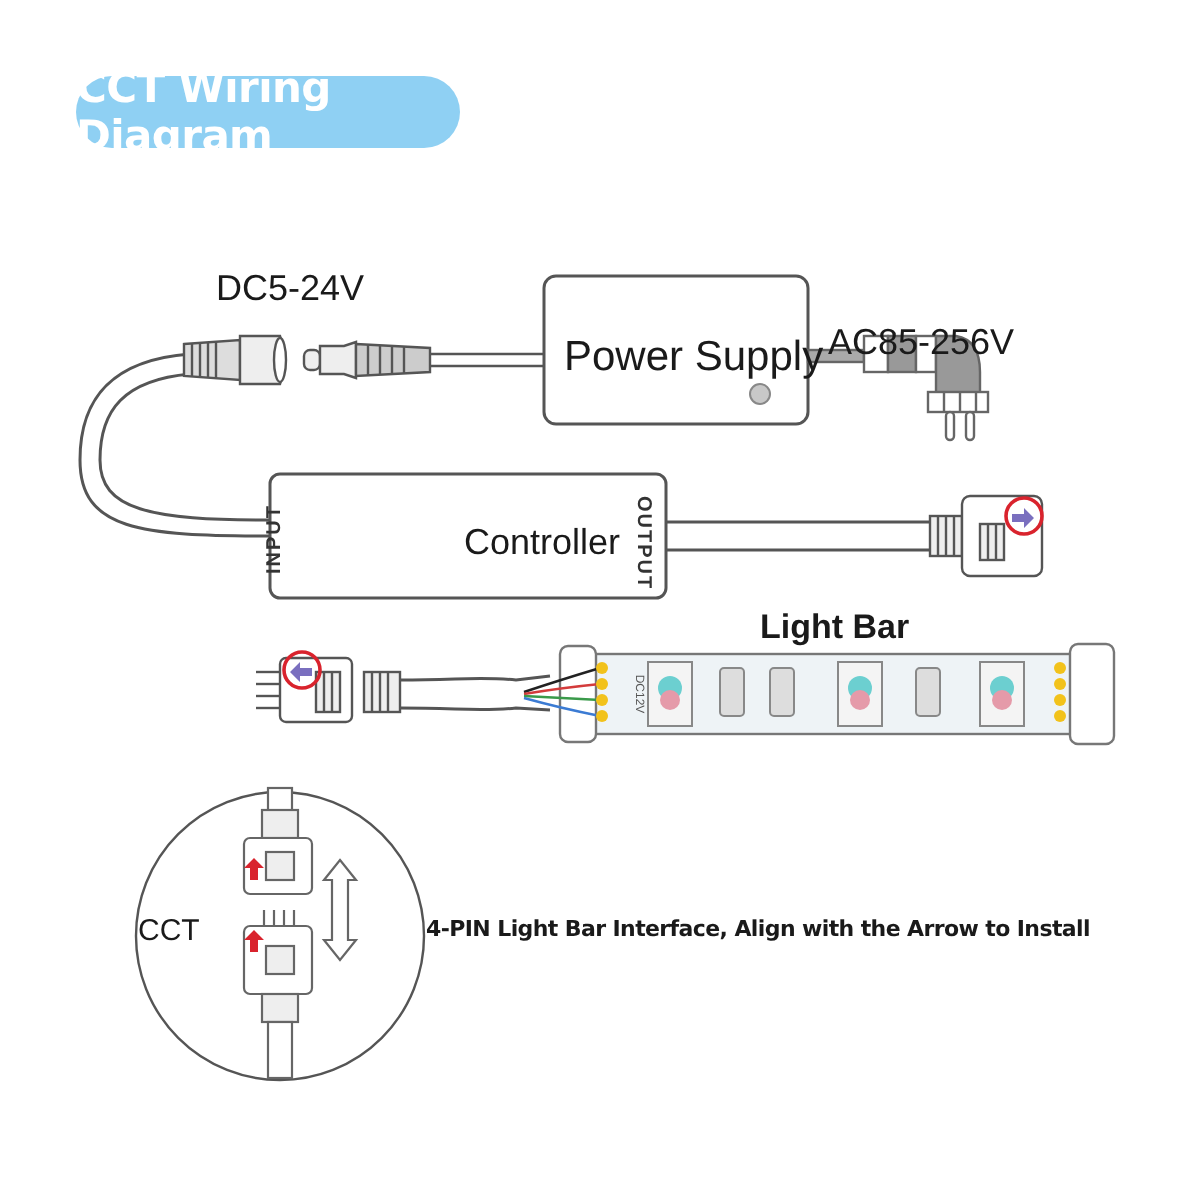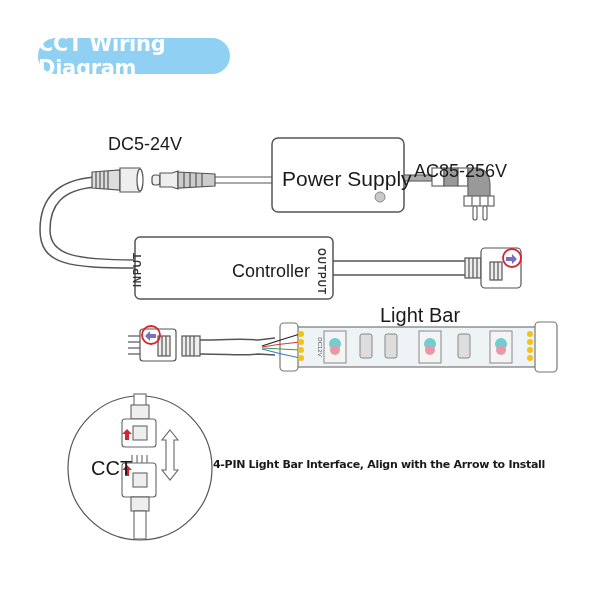--- a/index.html
+++ b/index.html
@@ -8,22 +8,22 @@
     position: absolute; left: 38px; top: 38px; width: 192px; height: 36px;
     background: #8fd0f3; border-radius: 18px; color: #fff;
     font-family: "DejaVu Sans", sans-serif; font-weight: bold; font-size: 21px;
     display: flex; align-items: center; justify-content: center; letter-spacing: -0.3px;
   }
   .lbl { position: absolute; color: #1a1a1a; white-space: nowrap; }
   .lbl-dc { left: 108px; top: 134px; font-size: 18px; }
   .lbl-ac { left: 414px; top: 141px; font-size: 18px; margin-top: 20px; }
   .lbl-ps { left: 282px; top: 167px; font-size: 21px; }
   .lbl-ctrl { left: 205px; top: 261px; font-size: 18px; margin-left: 27px; }
-  .lbl-light { left: 380px; top: 304px; font-size: 20px; }
-  .lbl-cct { left: 91px; top: 457px; font-size: 20px; }
+  .lbl-light { left: 380px; top: 304px; font-size: 17px; font-weight: bold; }
+  .lbl-cct { left: 69px; top: 457px; font-size: 15px; }
   .lbl-note { left: 213px; top: 458px; font-size: 11px; font-weight: bold; font-family: "DejaVu Sans", sans-serif; letter-spacing: -0.3px; text-align: right; }
   .vlabel { position: absolute; font-size: 10px; font-weight: bold; color: #333; letter-spacing: 1px; }
   .v-input { left: 132px; top: 248px; width: 40px; transform: rotate(-90deg); transform-origin: 0 0; top: 287px; }
   .v-output { left: 327px; top: 248px; width: 50px; transform: rotate(90deg); transform-origin: 0 0; }
   svg { position: absolute; left: 0; top: 0; }
 </style>
 </head>
 <body>
 
 <div class="title-badge">CCT Wiring Diagram</div>

